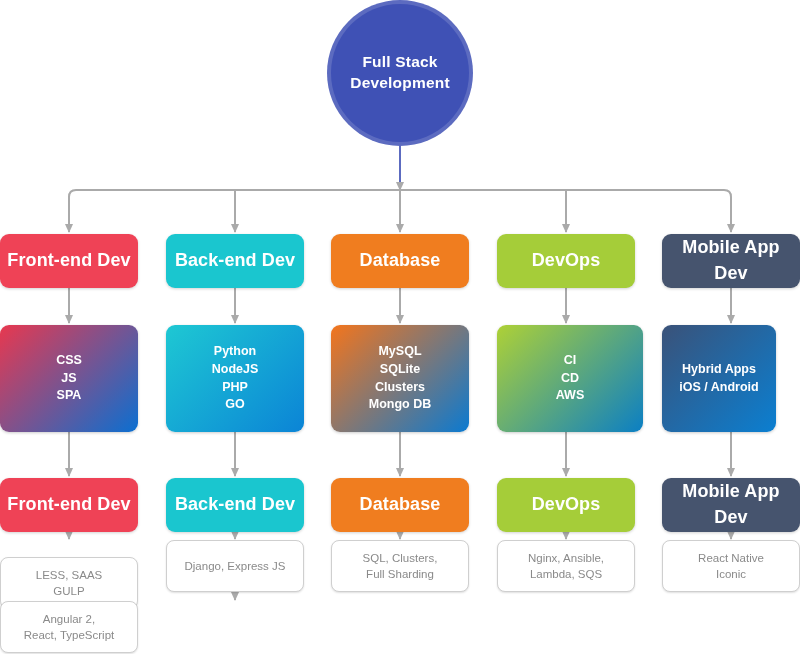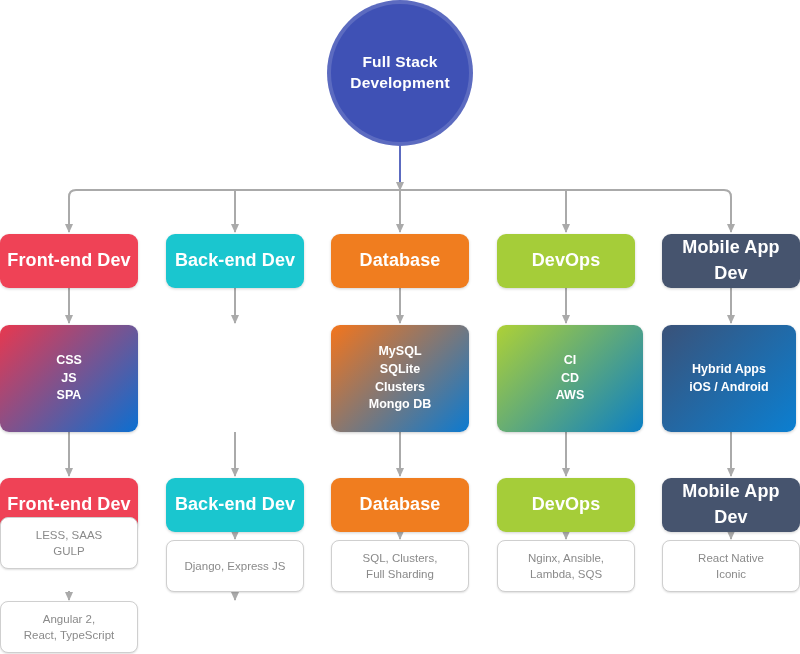--- a/index.html
+++ b/index.html
@@ -153,31 +153,37 @@
     <span class="node-text">Front-end Dev</span>
     </div>
   <div class="node stack" style="left: 0px; top: 325px; width: 138px; background: linear-gradient(135deg, rgb(232, 56, 79) 0%, rgb(11, 111, 209) 100%);">
     <span class="node-text">CSS
 JS
 SPA</span>
     </div>
   <div class="node title" style="left: 0px; top: 478px; width: 138px; background: rgb(239, 66, 86);">
     <span class="node-text">Front-end Dev</span>
     </div>
-  <div class="node plain" style="left:0px;  top:517px; width:138px;">
+  <div class="node plain" style="left:0px;  top:557px; width:138px;">
     <span class="node-text">LESS, SAAS
 GULP</span>
     </div>
   <div class="node plain" style="left:0px;  top:601px; width:138px;">
     <span class="node-text">Angular 2,
 React, TypeScript</span>
     </div>
 
   <div class="node title" style="left: 166px; top: 234px; width: 138px; background: rgb(26, 198, 207);">
     <span class="node-text">Back-end Dev</span>
+    </div>
+  <div class="node stack" style="left: 166px; top: 325px; width: 138px; background: linear-gradient(135deg, rgb(30, 200, 211) 0%, rgb(11, 132, 214) 100%);">
+    <span class="node-text">Python
+NodeJS
+PHP
+GO</span>
     </div>
   <div class="node title" style="left: 166px; top: 478px; width: 138px; background: rgb(26, 198, 207);">
     <span class="node-text">Back-end Dev</span>
     </div>
   <div class="node plain" style="left:166px; top:540px; width:138px;justify-content:center;">
     <span class="node-text">Django, Express JS</span>
     </div>
 
   <div class="node title" style="left: 331px; top: 234px; width: 138px; background: rgb(240, 125, 31);">
     <span class="node-text">Database</span>
@@ -208,21 +214,21 @@
     <span class="node-text">DevOps</span>
     </div>
   <div class="node plain" style="left:497px; top:540px; width:138px;">
     <span class="node-text">Nginx, Ansible,
 Lambda, SQS</span>
     </div>
 
   <div class="node title" style="left: 662px; top: 234px; width: 138px; background: rgb(70, 84, 110);">
     <span class="node-text">Mobile App Dev</span>
     </div>
-  <div class="node stack" style="left: 662px; top: 325px; width: 134px; background: linear-gradient(135deg, rgb(58, 82, 121) 0%, rgb(11, 127, 209) 100%);">
+  <div class="node stack" style="left: 662px; top: 325px; width: 114px; background: linear-gradient(135deg, rgb(58, 82, 121) 0%, rgb(11, 127, 209) 100%);">
     <span class="node-text">Hybrid Apps
 iOS / Android</span>
     </div>
   <div class="node title" style="left: 662px; top: 478px; width: 138px; background: rgb(70, 84, 110);">
     <span class="node-text">Mobile App Dev</span>
     </div>
   <div class="node plain" style="left:662px; top:540px; width:138px;">
     <span class="node-text">React Native
 Iconic</span>
     </div>

